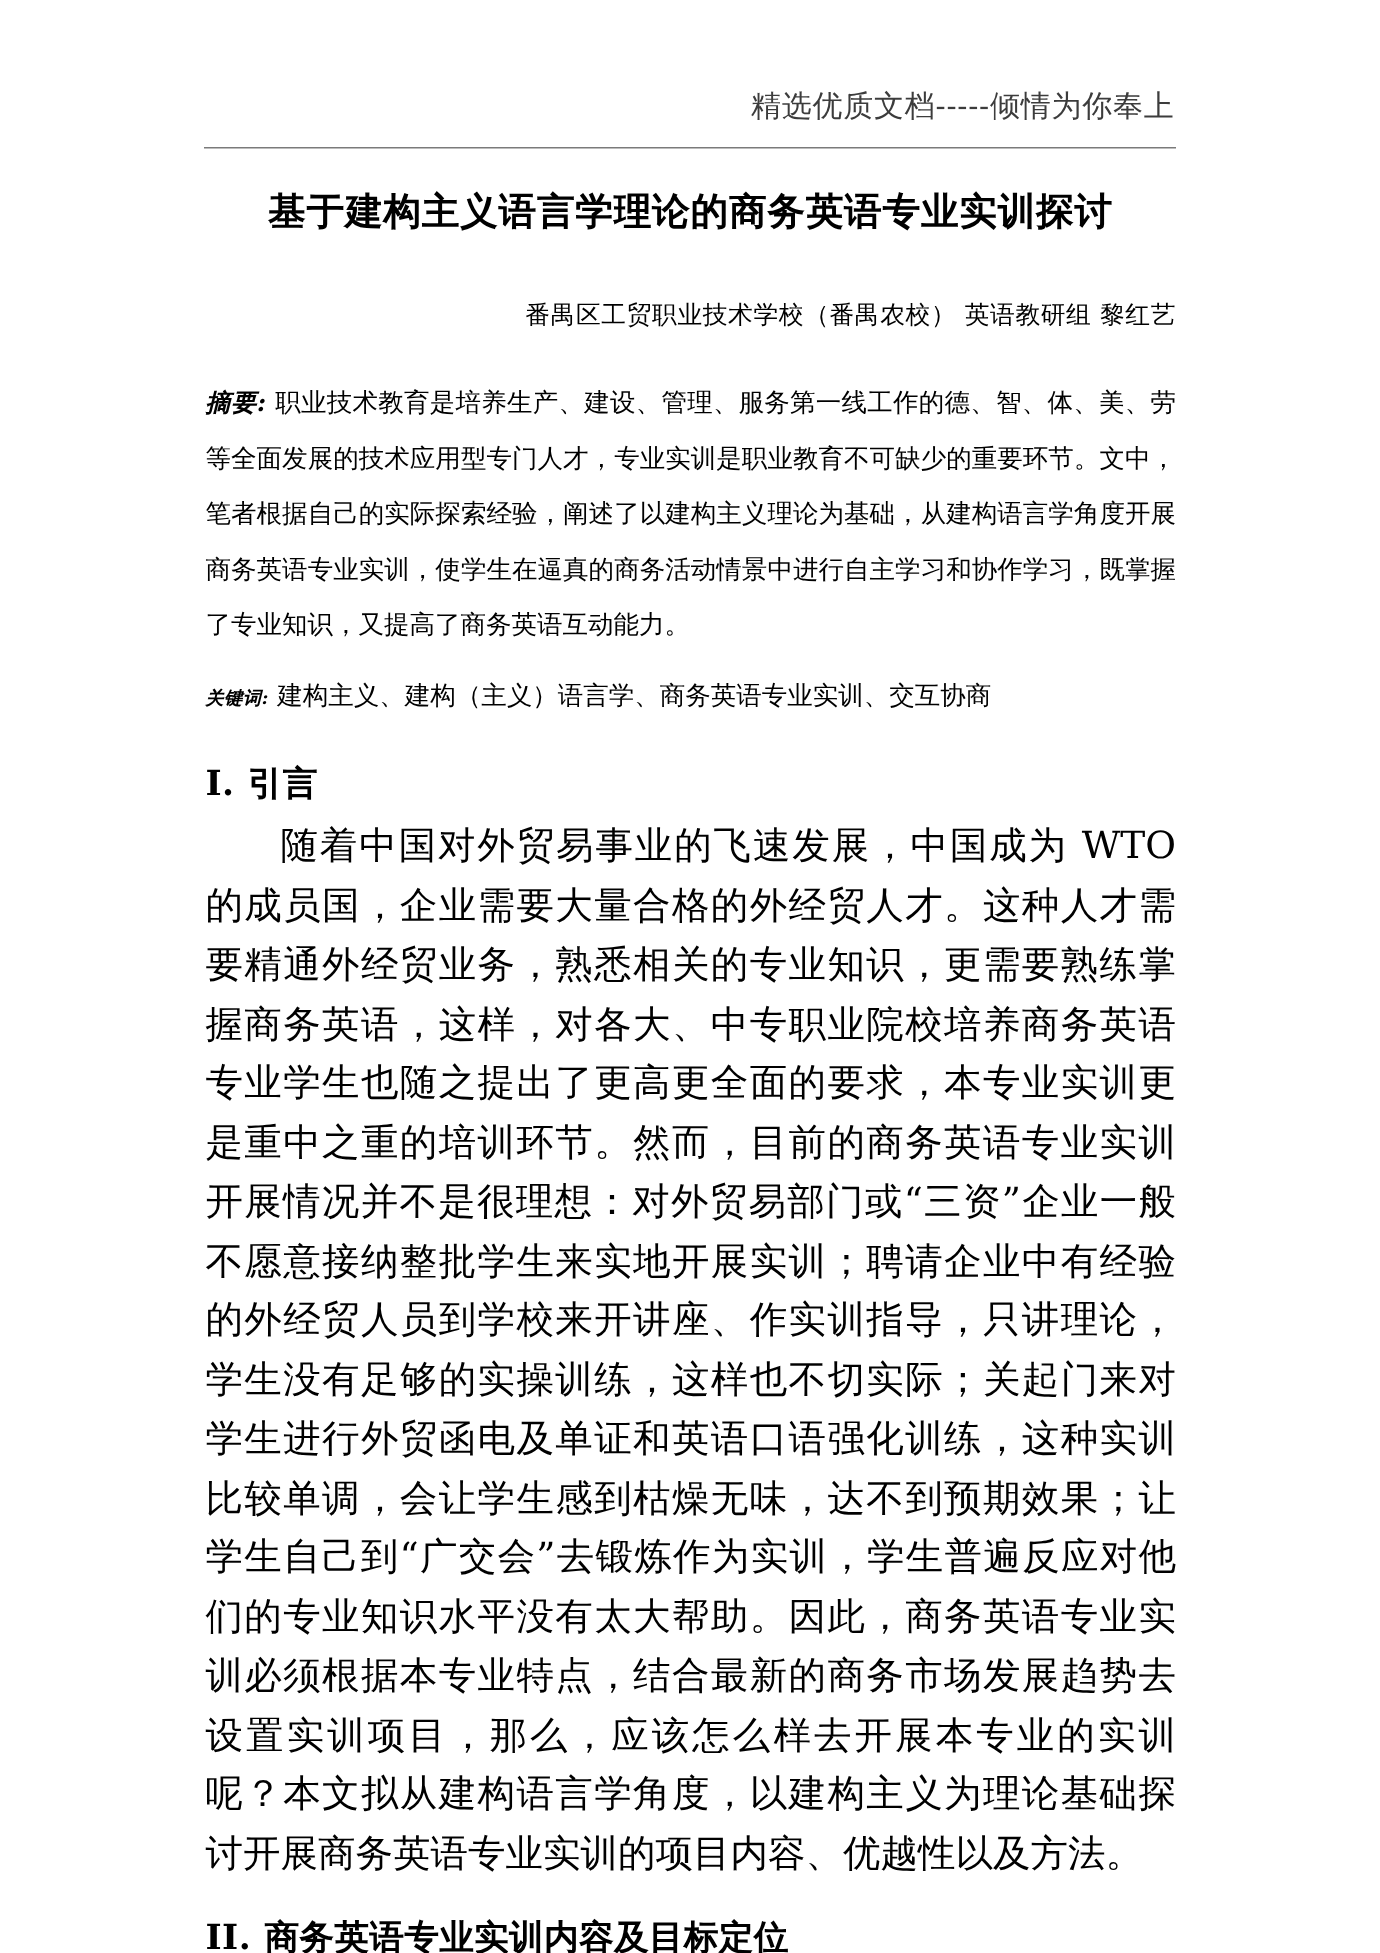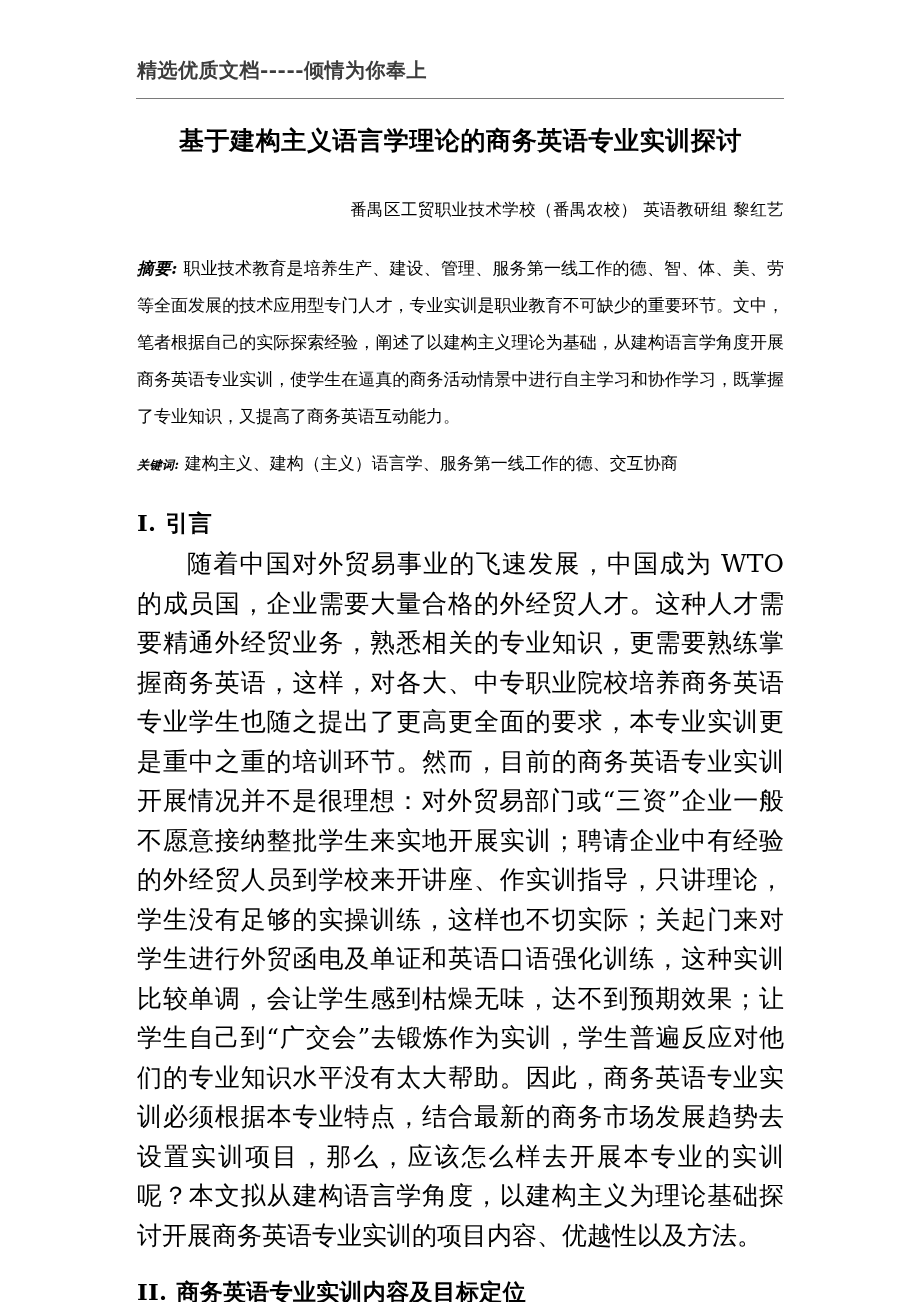--- a/index.html
+++ b/index.html
@@ -22,22 +22,21 @@
     box-sizing: border-box;
     position: relative;
   }
 
   
   .doc-header {
     position: absolute;
     top: 57px;
     left: 137px;
     width: 646px;
-    text-align: left;
-    font-weight: bold;
+    text-align: right;
   }
   .doc-header-text {
     font-family: "DejaVu Serif", "Liberation Serif", serif;
     font-size: 20px;
     line-height: 26px;
     color: #3c3c3c;
     letter-spacing: 0.5px;
     white-space: nowrap;
   }
   .header-rule {
@@ -170,21 +169,21 @@
   <div class="header-rule"></div>
 
   <div class="content">
 
     <h1 class="doc-title">基于建构主义语言学理论的商务英语专业实训探讨</h1>
 
     <div class="byline">番禺区工贸职业技术学校（番禺农校） 英语教研组  黎红艺</div>
 
     <div class="abstract-block"><span class="abstract-label">摘要:</span> <span>职业技术教育是培养生产、建设、管理、服务第一线工作的德、智、体、美、劳等全面发展的技术应用型专门人才，专业实训是职业教育不可缺少的重要环节。文中，笔者根据自己的实际探索经验，阐述了以建构主义理论为基础，从建构语言学角度开展商务英语专业实训，使学生在逼真的商务活动情景中进行自主学习和协作学习，既掌握了专业知识，又提高了商务英语互动能力。</span></div>
 
-    <div class="keywords-block"><span class="keywords-label">关键词:</span> <span>建构主义、建构（主义）语言学、服务第一线工作的德、交互协商</span></div>
+    <div class="keywords-block"><span class="keywords-label">关键词:</span> <span>建构主义、建构（主义）语言学、商务英语专业实训、交互协商</span></div>
 
     <h2 class="section-heading" id="heading-1"><span class="sec-num">I.</span><span>引言</span></h2>
 
     <p class="body-par">随着中国对外贸易事业的飞速发展，中国成为 WTO 的成员国，企业需要大量合格的外经贸人才。这种人才需要精通外经贸业务，熟悉相关的专业知识，更需要熟练掌握商务英语，这样，对各大、中专职业院校培养商务英语专业学生也随之提出了更高更全面的要求，本专业实训更是重中之重的培训环节。然而，目前的商务英语专业实训开展情况并不是很理想：对外贸易部门或“三资”企业一般不愿意接纳整批学生来实地开展实训；聘请企业中有经验的外经贸人员到学校来开讲座、作实训指导，只讲理论，学生没有足够的实操训练，这样也不切实际；关起门来对学生进行外贸函电及单证和英语口语强化训练，这种实训比较单调，会让学生感到枯燥无味，达不到预期效果；让学生自己到“广交会”去锻炼作为实训，学生普遍反应对他们的专业知识水平没有太大帮助。因此，商务英语专业实训必须根据本专业特点，结合最新的商务市场发展趋势去设置实训项目，那么，应该怎么样去开展本专业的实训呢？本文拟从建构语言学角度，以建构主义为理论基础探讨开展商务英语专业实训的项目内容、优越性以及方法。</p>
 
     <h2 class="section-heading" id="heading-2"><span class="sec-num">II.</span><span>商务英语专业实训内容及目标定位</span></h2>
 
     <p class="sub-item">6、分析问卷调查结果，结合实际设立实训项目</p>
 
     <p class="body-par-last">在确立实训方案之前，针对专业实训项目内容及形式，笔者对本校二、三年</p>

